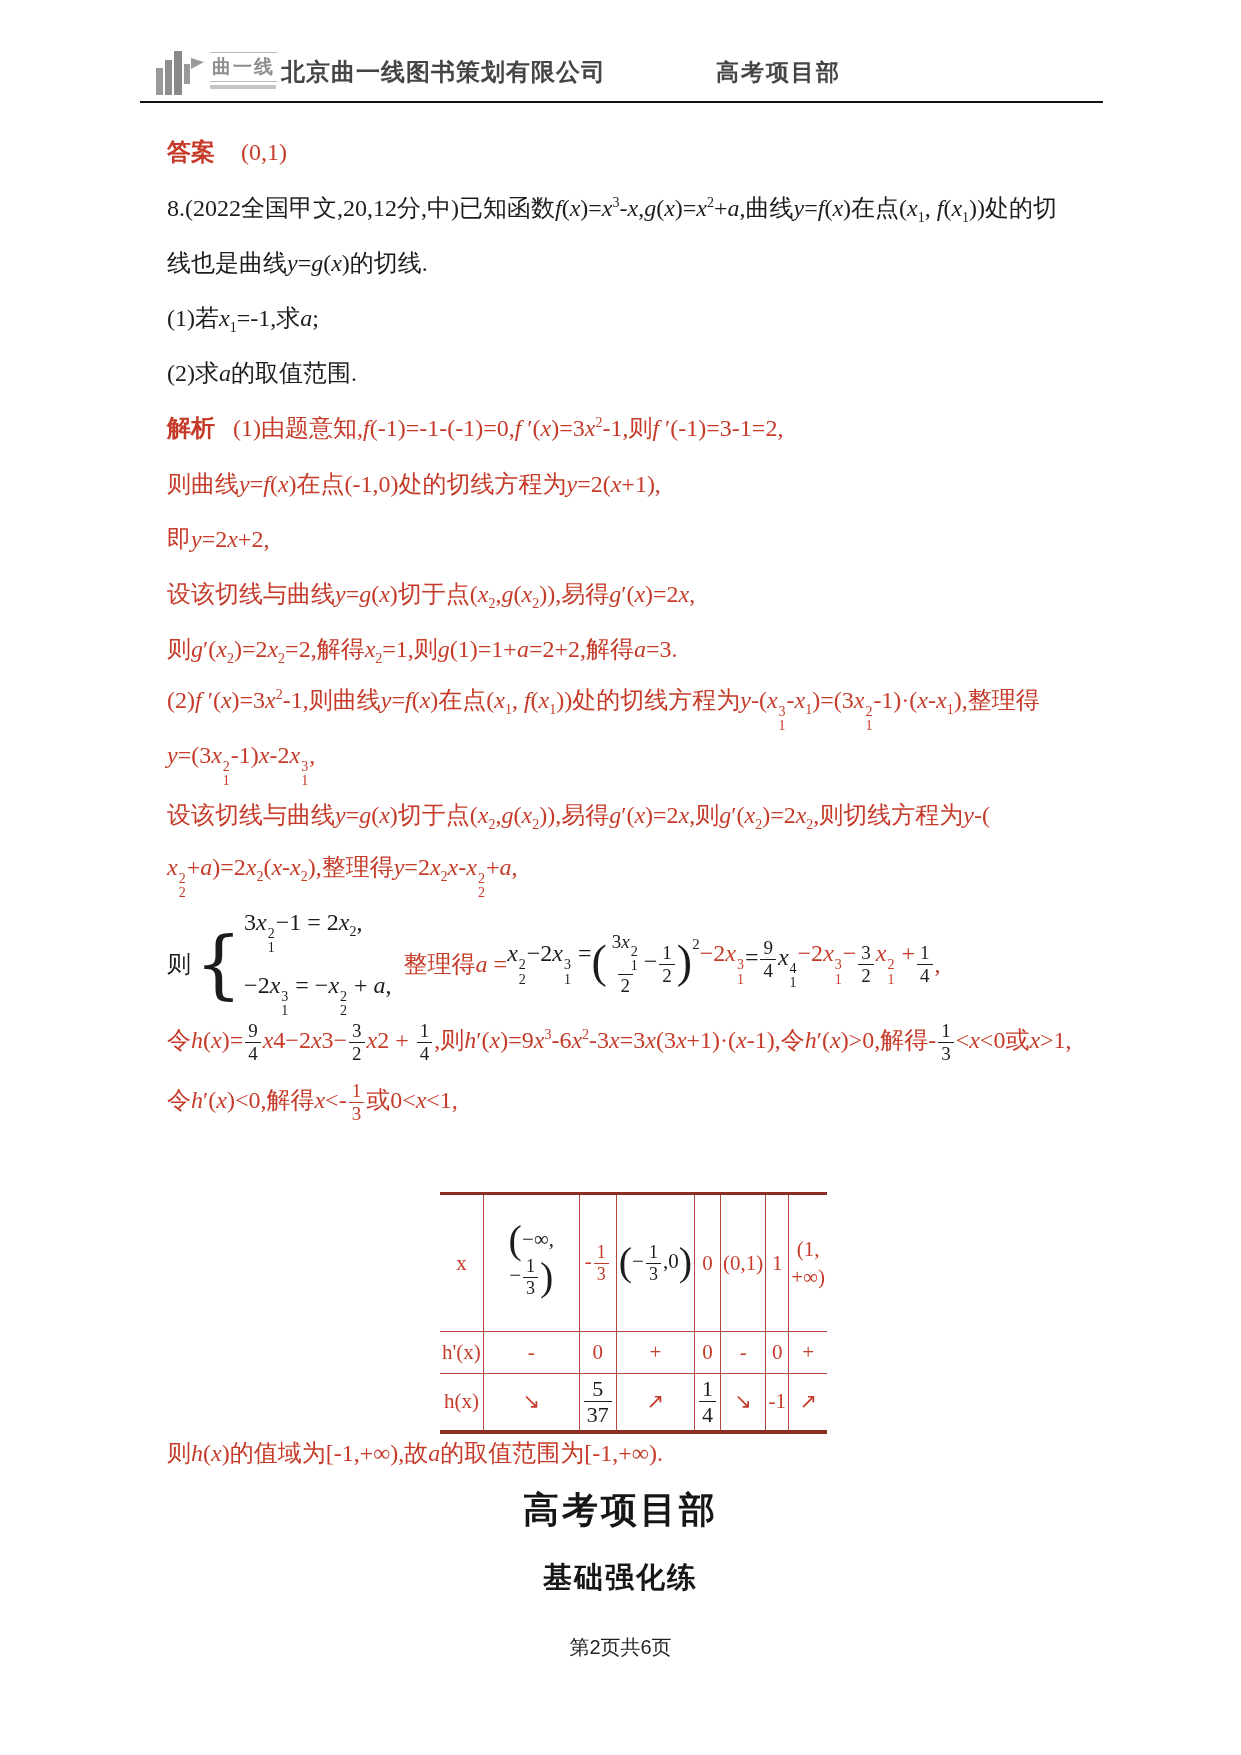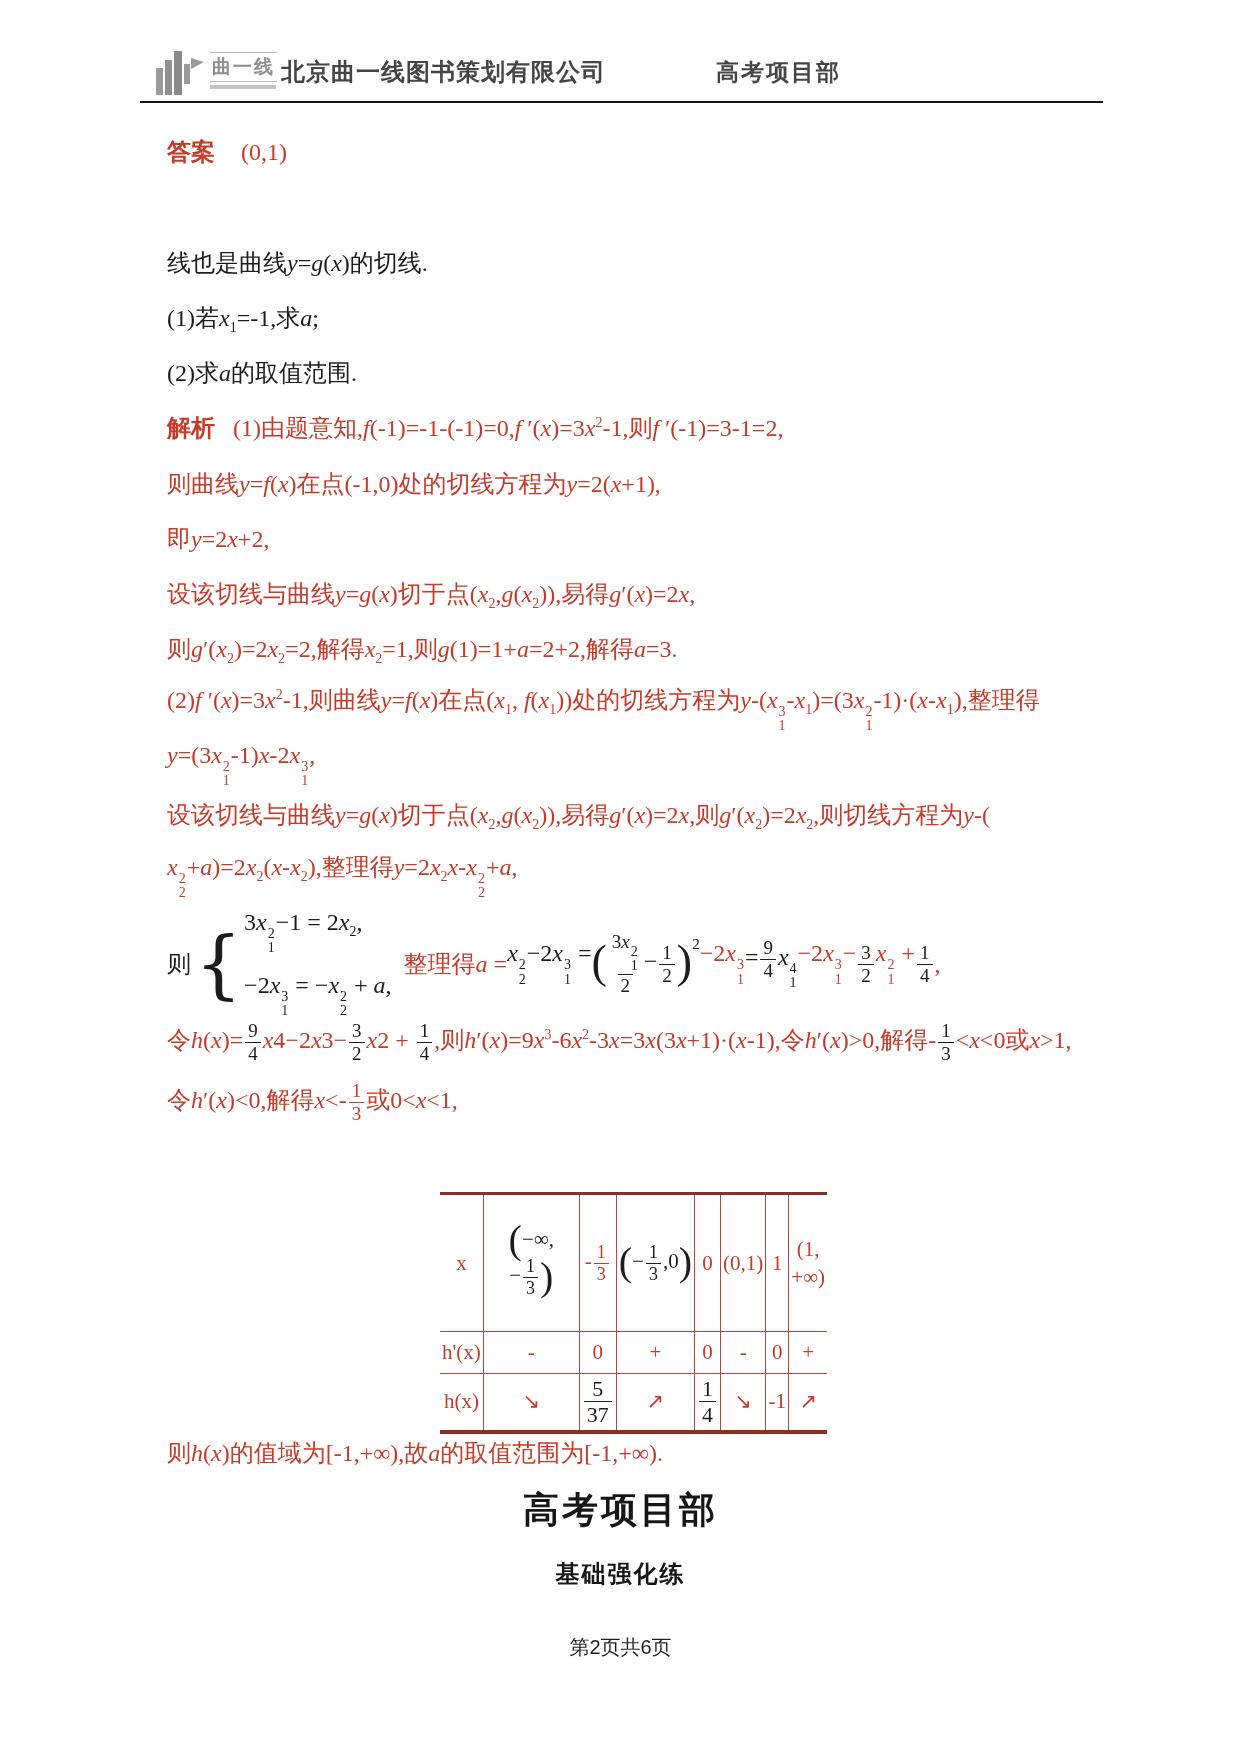--- a/index.html
+++ b/index.html
@@ -61,21 +61,21 @@
   .vtable .bk{color:var(--blk);}
   .vtable .bigp{font-size:40px;top:-1px;}
   .vtable .fr{font-size:18px;}
   .vtable .frbig{font-size:22px;}
   .iv{display:inline-flex;flex-direction:column;align-items:center;row-gap:5px;line-height:1.1;}
   .nw{white-space:nowrap;}
   .arrow{font-family:"DejaVu Sans",sans-serif;font-size:21px;}
 
   
   .h1{position:absolute;left:0;top:1486px;width:1241px;text-align:center;font-family:"Liberation Sans",sans-serif;font-weight:bold;font-size:36px;color:#161616;letter-spacing:3px;}
-  .h2{position:absolute;left:0;top:1558px;width:1241px;text-align:center;font-family:Liberation Serif, serif;font-weight:bold;font-size:24px;color:#161616;letter-spacing:2px;}
+  .h2{position:absolute;left:0;top:1558px;width:1241px;text-align:center;font-family:Liberation Serif, serif;font-weight:bold;font-size:29px;color:#161616;letter-spacing:2px;}
   .footer{position:absolute;left:0;top:1634px;width:1241px;text-align:center;font-family:"Liberation Sans",sans-serif;font-size:20px;color:#1f1f1f;}
 </style>
 </head>
 <body>
 
 <div class="page">
 
   <div class="header">
     <div class="logo">
       <svg width="50" height="48" viewBox="0 0 50 48">
@@ -89,20 +89,21 @@
         <span class="logo-text">曲一线</span>
         <span class="logo-tagline"></span>
       </div>
     </div>
     <div class="company">北京曲一线图书策划有限公司</div>
     <div class="dept">高考项目部</div>
   </div>
   <div class="header-rule"></div>
 
   <div class="line red" style="top:136px"><b class="lbl">答案</b><span class="gap"></span>(0,1)</div>
+  <div class="line" style="top:192px">8.(2022全国甲文,20,12分,中)已知函数<i>f</i>(<i>x</i>)=<i>x</i><sup>3</sup>-<i>x</i>,<i>g</i>(<i>x</i>)=<i>x</i><sup>2</sup>+<i>a</i>,曲线<i>y</i>=<i>f</i>(<i>x</i>)在点(<i>x</i><sub>1</sub>, <i>f</i>(<i>x</i><sub>1</sub>))处的切</div>
   <div class="line" style="top:247px">线也是曲线<i>y</i>=<i>g</i>(<i>x</i>)的切线.</div>
   <div class="line" style="top:302px">(1)若<i>x</i><sub>1</sub>=-1,求<i>a</i>;</div>
   <div class="line" style="top:357px">(2)求<i>a</i>的取值范围.</div>
   <div class="line red" style="top:412px"><b class="lbl">解析</b><span class="gap2"></span>(1)由题意知,<i>f</i>(-1)=-1-(-1)=0,<i>f</i> ′(<i>x</i>)=3<i>x</i><sup>2</sup>-1,则<i>f</i> ′(-1)=3-1=2,</div>
   <div class="line red" style="top:468px">则曲线<i>y</i>=<i>f</i>(<i>x</i>)在点(-1,0)处的切线方程为<i>y</i>=2(<i>x</i>+1),</div>
   <div class="line red" style="top:523px">即<i>y</i>=2<i>x</i>+2,</div>
   <div class="line red" style="top:578px">设该切线与曲线<i>y</i>=<i>g</i>(<i>x</i>)切于点(<i>x</i><sub>2</sub>,<i>g</i>(<i>x</i><sub>2</sub>)),易得<i>g</i>′(<i>x</i>)=2<i>x</i>,</div>
   <div class="line red" style="top:633px">则<i>g</i>′(<i>x</i><sub>2</sub>)=2<i>x</i><sub>2</sub>=2,解得<i>x</i><sub>2</sub>=1,则<i>g</i>(1)=1+<i>a</i>=2+2,解得<i>a</i>=3.</div>
   <div class="line red" style="top:684px">(2)<i>f</i> ′(<i>x</i>)=3<i>x</i><sup>2</sup>-1,则曲线<i>y</i>=<i>f</i>(<i>x</i>)在点(<i>x</i><sub>1</sub>, <i>f</i>(<i>x</i><sub>1</sub>))处的切线方程为<i>y</i>-(<i>x</i><span class="ss">
         <span>3</span>

